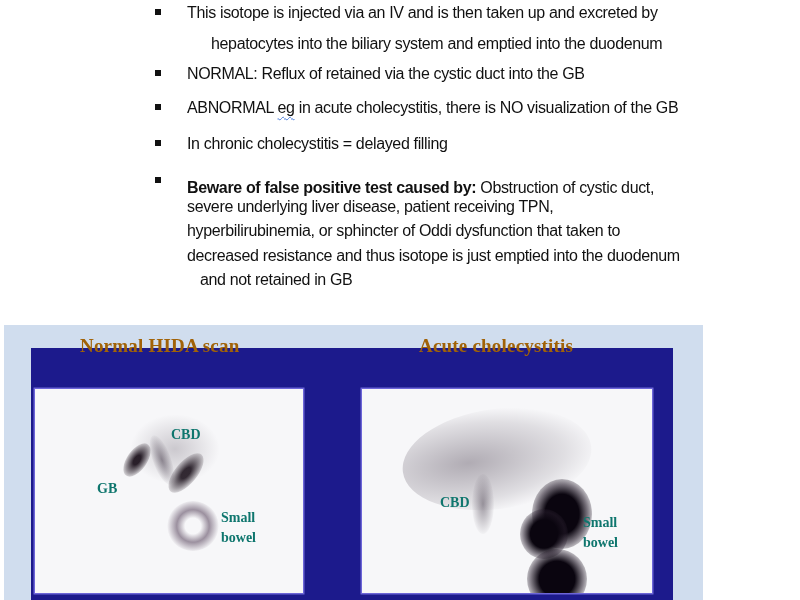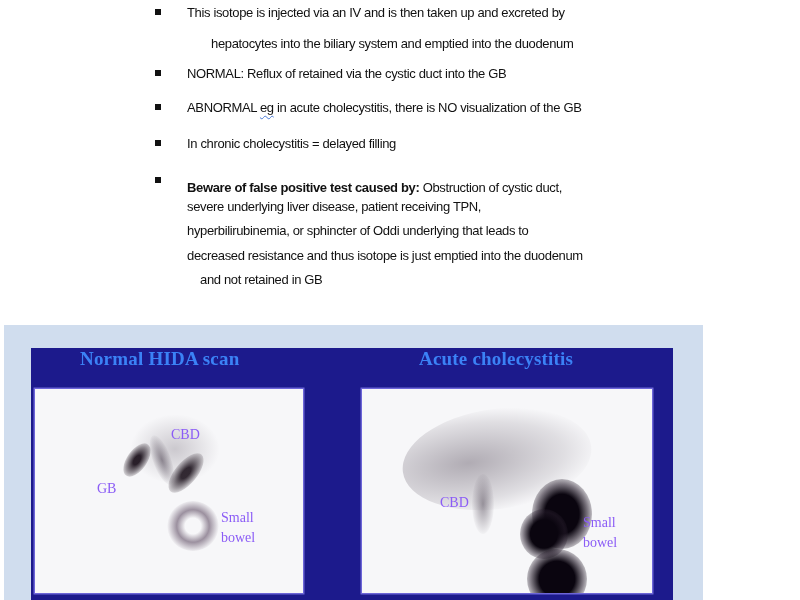--- a/index.html
+++ b/index.html
@@ -1,26 +1,26 @@
 <!DOCTYPE html>
 <html><head>
 <meta charset="utf-8">
 <style>
   html, body { margin:0; padding:0; }
   body { width:800px; height:600px; background:#ffffff; position:relative; overflow:hidden; font-family:"Liberation Sans", sans-serif; color:#111; }
-  .line { position:absolute; left:187px; font-size:13px; white-space:nowrap; letter-spacing:-0.35px; line-height:20px; }
+  .line { position:absolute; left:187px; font-size:16px; white-space:nowrap; letter-spacing:-0.35px; line-height:20px; }
   .bullet { position:absolute; left:155px; width:6px; height:6px; background:#111; }
   .bold { font-weight:bold; }
   .squiggle { text-decoration: underline wavy #4a7bd8; text-decoration-thickness:1px; text-underline-offset:3px; }
 
   .frame { position:absolute; left:4px; top:325px; width:699px; height:275px; background:#d0ddee; }
   .panel { position:absolute; left:31px; top:348px; width:642px; height:252px; background:#1c1a8c; }
-  .panel-title { position:absolute; top:348px; font-family:"Liberation Serif", serif; font-weight:bold; font-size:19px; color:#3b82f6; white-space:nowrap; letter-spacing:0.2px; }
+  .panel-title { position:absolute; top:335px; font-family:"Liberation Serif", serif; font-weight:bold; font-size:19px; color:#a16207; white-space:nowrap; letter-spacing:0.2px; }
   .scan { position:absolute; top:389px; height:204px; background:#f7f7f9; box-shadow: 0 0 0 1.5px #6d66d8; overflow:hidden; }
-  .scan-label { position:absolute; font-family:"Liberation Serif", serif; font-weight:normal; font-size:14px; color:#8b5cf6; white-space:nowrap; line-height:16px; }
+  .scan-label { position:absolute; font-family:"Liberation Serif", serif; font-weight:bold; font-size:14px; color:#0f766e; white-space:nowrap; line-height:16px; }
   .blob { position:absolute; border-radius:50%; }
 </style>
 </head>
 <body>
 
 <div>
   <div class="bullet" style="top:9px;"></div>
   <div class="line" style="top:3px;">This isotope is injected via an IV and is then taken up and excreted by</div>
   <div class="line" style="top:34px;margin-left:24px;">hepatocytes into the biliary system and emptied into the duodenum</div>
 
@@ -33,21 +33,21 @@
   </div>
 
   <div class="bullet" style="top:140px;"></div>
   <div class="line" style="top:134px;">In chronic cholecystitis = delayed filling</div>
 
   <div class="bullet" style="top:177px;"></div>
   <div class="line" style="top:178px;">
     <span class="bold">Beware of false positive test caused by:</span><span> Obstruction of cystic duct,</span>
   </div>
   <div class="line" style="top:197px;text-align:right;">severe underlying liver disease, patient receiving TPN,</div>
-  <div class="line" style="top:221px;">hyperbilirubinemia, or sphincter of Oddi underlying that leads to</div>
+  <div class="line" style="top:221px;">hyperbilirubinemia, or sphincter of Oddi dysfunction that taken to</div>
   <div class="line" style="top:246px;">decreased resistance and thus isotope is just emptied into the duodenum</div>
   <div class="line" style="top:270px;margin-left:13px;">and not retained in GB</div>
 </div>
 
 <div class="frame"></div>
 <div class="panel"></div>
 
 <div class="panel-title" style="left:80px;">Normal HIDA scan</div>
 <div class="panel-title" style="left:419px;">Acute cholecystitis</div>
 

